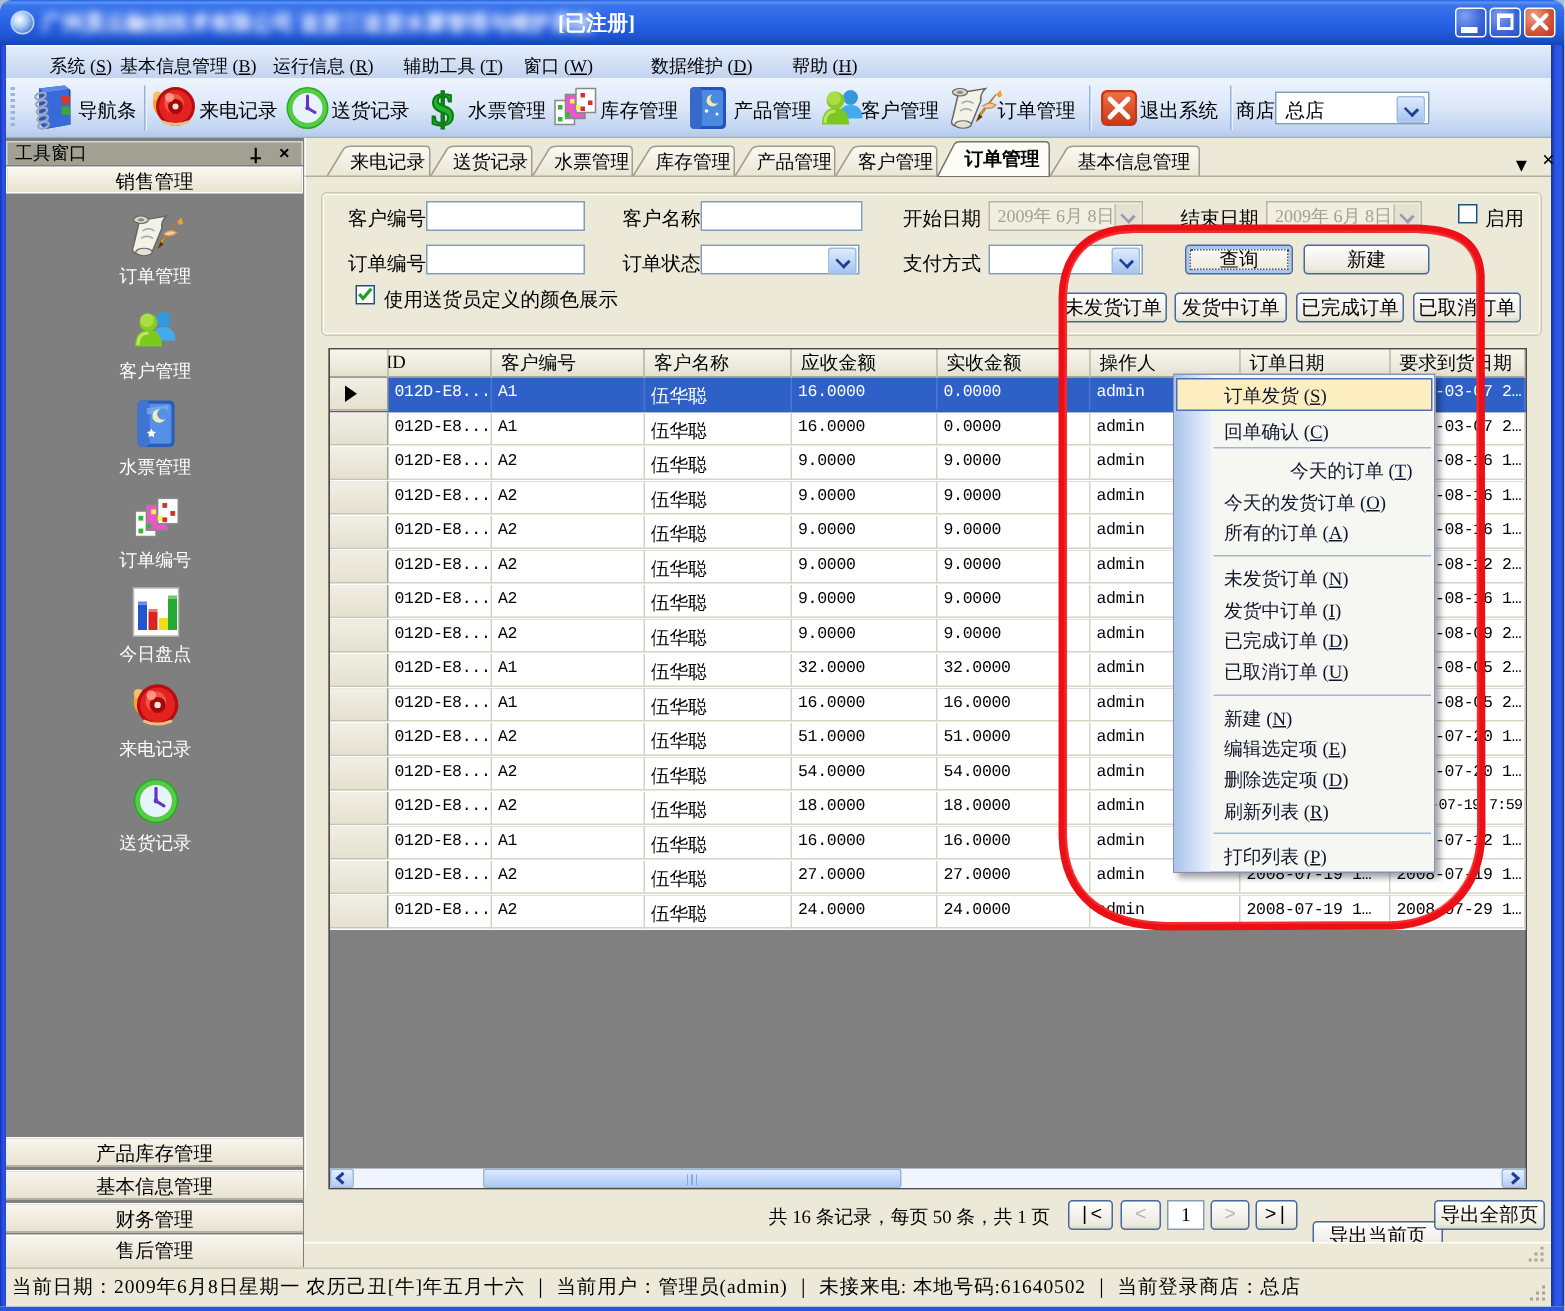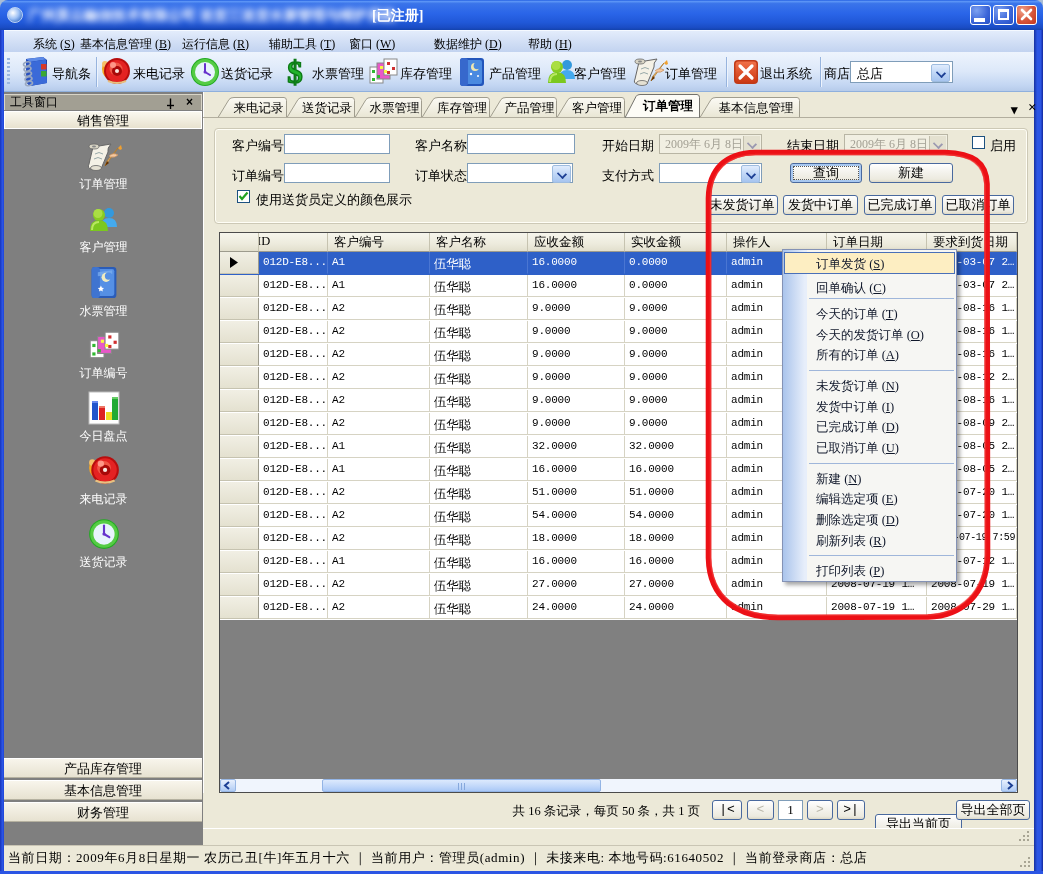--- a/index.html
+++ b/index.html
@@ -317,20 +317,21 @@
       <g stroke="#6633cc" stroke-width="2" stroke-linecap="round">
         <line x1="16" y1="15" x2="16" y2="7"></line>
         <line x1="16" y1="15" x2="21" y2="18"></line>
       </g>
       <circle cx="16" cy="15" r="1.5" fill="#6633cc"></circle>
     </svg>
 <div class="llabel" style="top:462px;">送货记录</div>
 <div class="lbar" style="top:666px;">产品库存管理</div>
 <div class="lbar" style="top:688px;">基本信息管理</div>
 <div class="lbar" style="top:710px;">财务管理</div>
+<div class="lbar" style="top:731px;border-bottom:none;height:22px;">售后管理</div>
 </div>
 
 <div class="abs" id="main"></div>
 <div class="abs" id="tabrow">
 <svg width="831" height="24" viewBox="0 0 831 24" style="position:absolute;left:0;top:0;">
 <defs>
         <linearGradient id="tg" x1="0" y1="0" x2="0" y2="1">
           <stop offset="0" stop-color="#fbfaf4"></stop>
           <stop offset="1" stop-color="#e9e6d4"></stop>
         </linearGradient>
@@ -627,21 +628,21 @@
         <rect x="1" y="9" width="2" height="2"></rect>
       </g>
     </svg></div>
 
 <div class="abs" id="cmenu">
 <div class="strip"></div>
 <div id="mhl"></div>
 <span class="mitem" style="top:6px;">订单发货 (<u>S</u>)</span>
 <span class="mitem" style="top:30px;">回单确认 (<u>C</u>)</span>
 <div class="msep" style="top:48px;"></div>
-<span class="mitem" style="top:56px;">今天的订单 (<u>T</u>)</span>
+<span class="mitem" style="top:56px;margin-left:44px;">今天的订单 (<u>T</u>)</span>
 <span class="mitem" style="top:77px;">今天的发货订单 (<u>O</u>)</span>
 <span class="mitem" style="top:97px;">所有的订单 (<u>A</u>)</span>
 <div class="msep" style="top:120px;"></div>
 <span class="mitem" style="top:128px;">未发货订单 (<u>N</u>)</span>
 <span class="mitem" style="top:149px;">发货中订单 (<u>I</u>)</span>
 <span class="mitem" style="top:169px;">已完成订单 (<u>D</u>)</span>
 <span class="mitem" style="top:190px;">已取消订单 (<u>U</u>)</span>
 <div class="msep" style="top:213px;"></div>
 <span class="mitem" style="top:221px;">新建 (<u>N</u>)</span>
 <span class="mitem" style="top:241px;">编辑选定项 (<u>E</u>)</span>

